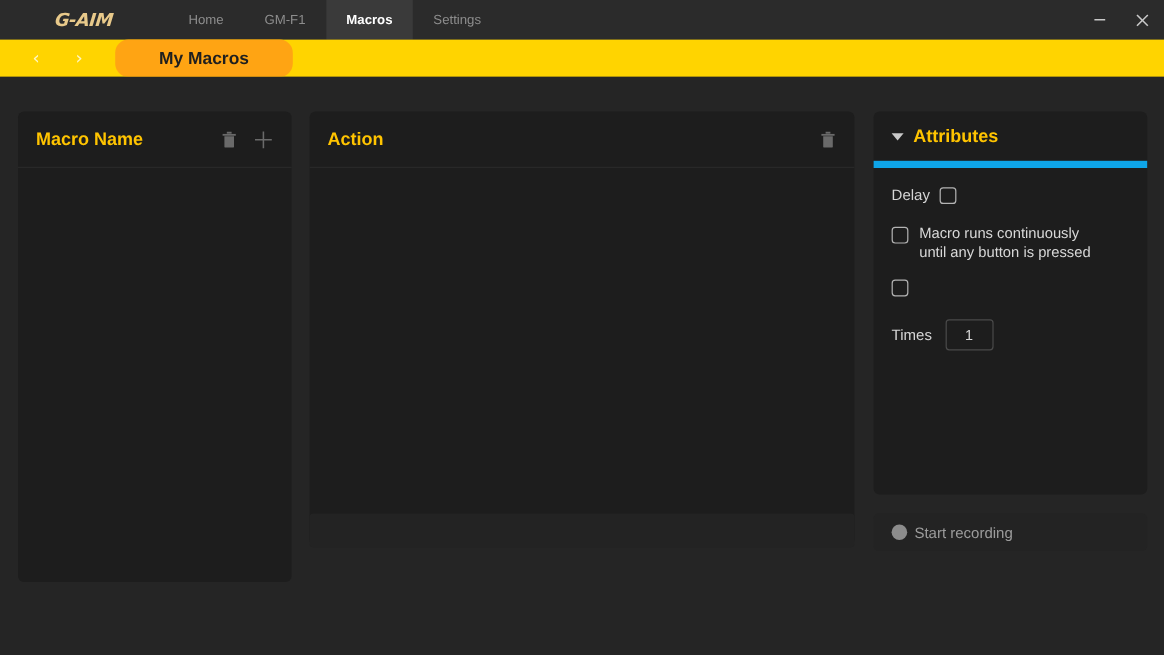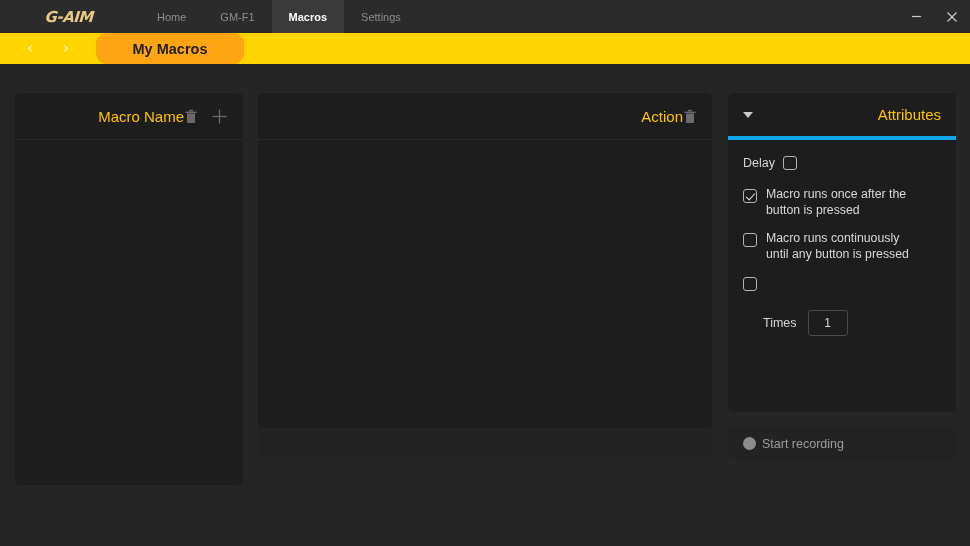--- a/index.html
+++ b/index.html
@@ -125,24 +125,23 @@
   }
   .panel-header {
     height: 47px;
     display: flex;
     align-items: center;
     padding: 0 15px;
     border-bottom: 1px solid #282828;
   }
   .panel-title {
     font-size: 15px;
-    font-weight: normal;
+    font-weight: bold;
     color: #ffc400;
     flex: 1;
-    text-align: right;
   }
   .hdr-icons {
     display: flex;
     align-items: center;
     gap: 13px;
   }
   .icon-btn {
     color: #6a6a6a;
     cursor: pointer;
     display: flex;
@@ -175,21 +174,22 @@
   #attributes-panel {
     left: 728px; top: 29px;
     width: 228px; height: 319px;
     padding: 0;
   }
   .attr-header {
     display: flex;
     align-items: center;
     height: 47px;
     padding: 0 15px;
-    border-bottom: 4px solid #0ea5e9;
+    gap: 8px;
+    border-bottom: 6px solid #0ea5e9;
   }
   .caret {
     width: 0; height: 0;
     border-left: 5px solid transparent;
     border-right: 5px solid transparent;
     border-top: 6px solid #c9c9c9;
     cursor: pointer;
   }
   .attr-body {
     padding: 16px 15px 0 15px;
@@ -237,21 +237,20 @@
     font-size: 12.3px;
     line-height: 15.5px;
     color: #d8d8d8;
     max-width: 152px;
   }
   .times-row {
     display: flex;
     align-items: center;
     gap: 11px;
     margin-top: 19px;
-    margin-left: 20px;
   }
   .times-label {
     font-size: 12.5px;
     color: #d5d5d5;
   }
   .times-input {
     width: 40px; height: 26px;
     background: #1d1d1d;
     border: 1px solid #4a4a4a;
     border-radius: 3px;
@@ -369,24 +368,20 @@
       <div class="panel-title">Attributes</div>
     </div>
 
     <div class="attr-body">
 
       <div class="delay-row">
         <span class="delay-label">Delay</span>
         <span class="cb"></span>
       </div>
 
-      <div class="opt-row">
-        <span class="cb checked"></span>
-        <span class="opt-label">Macro runs once after the button is pressed</span>
-      </div>
 
       <div class="opt-row">
         <span class="cb"></span>
         <span class="opt-label">Macro runs continuously until any button is pressed</span>
       </div>
 
       <div class="opt-row">
         <span class="cb"></span>
       </div>
 

